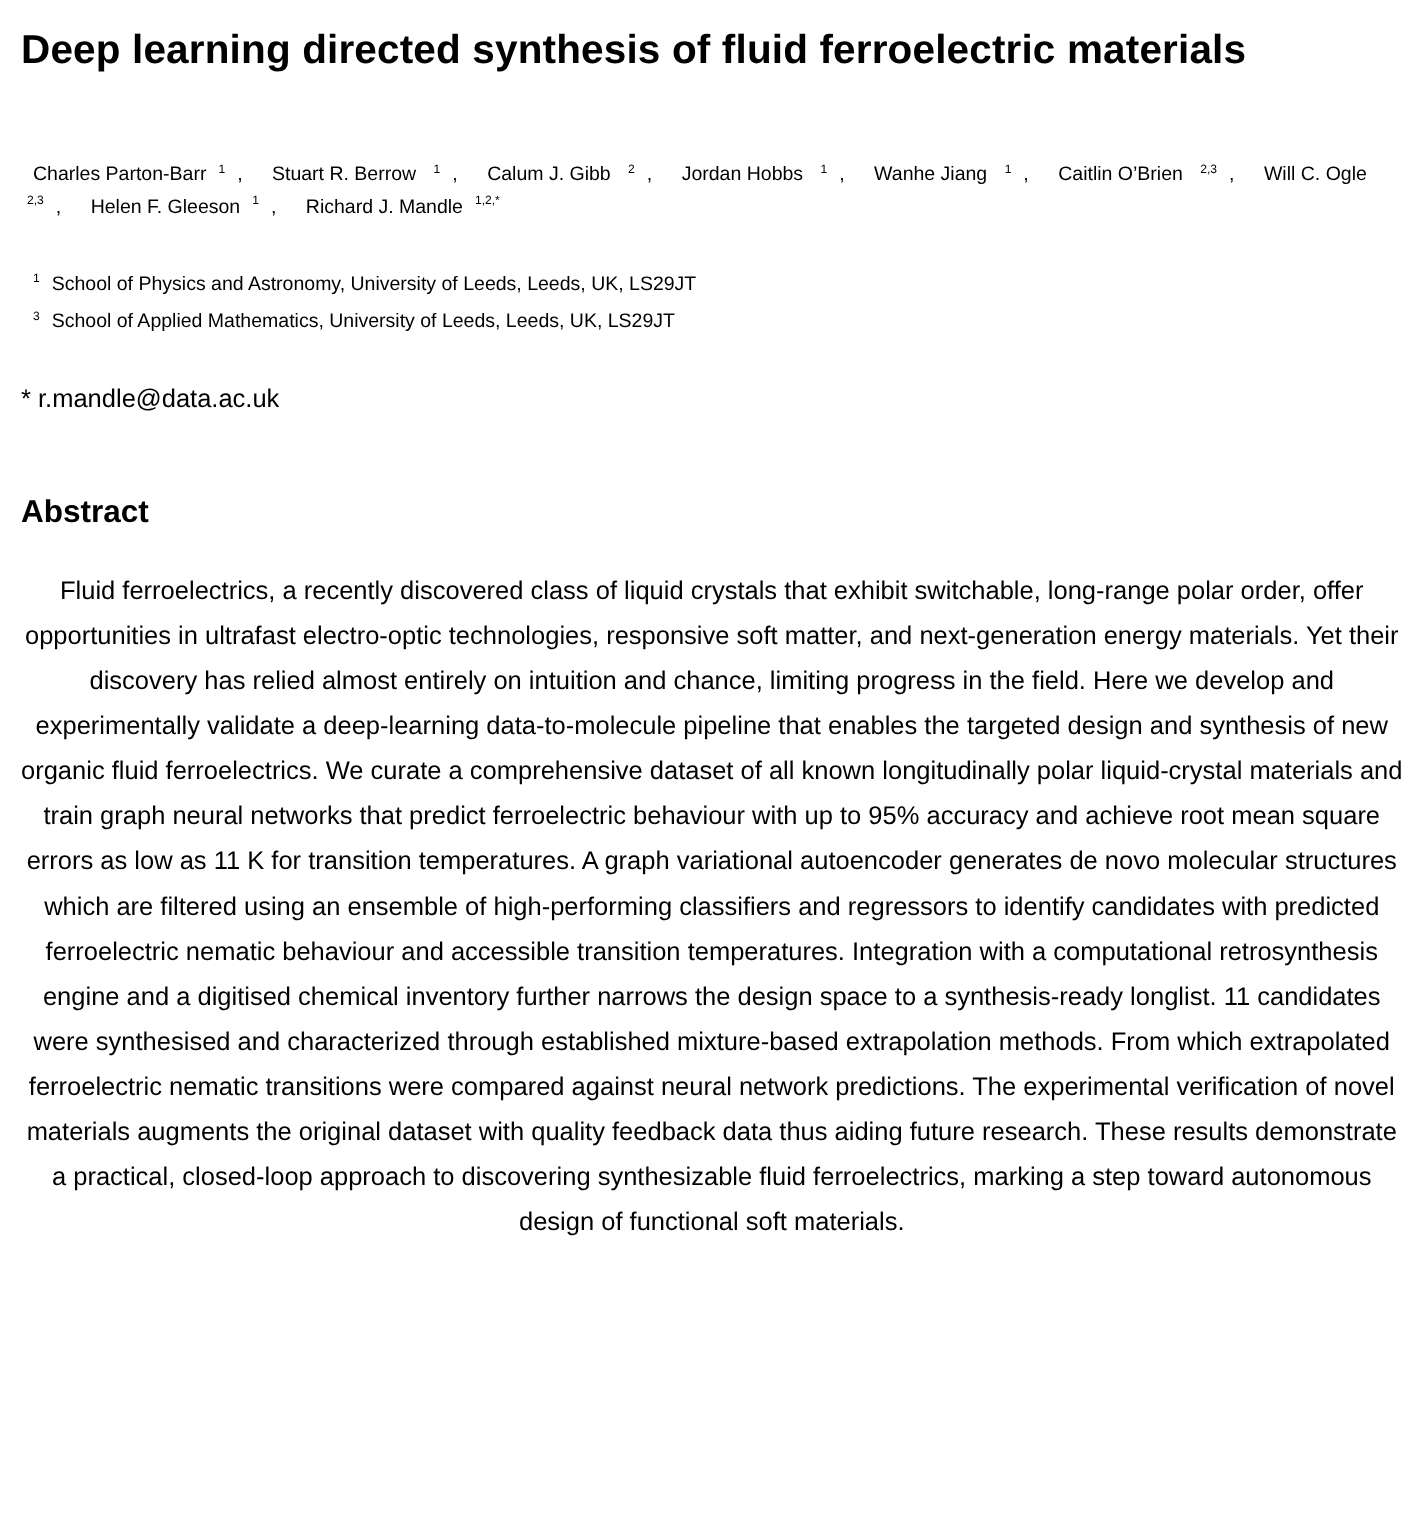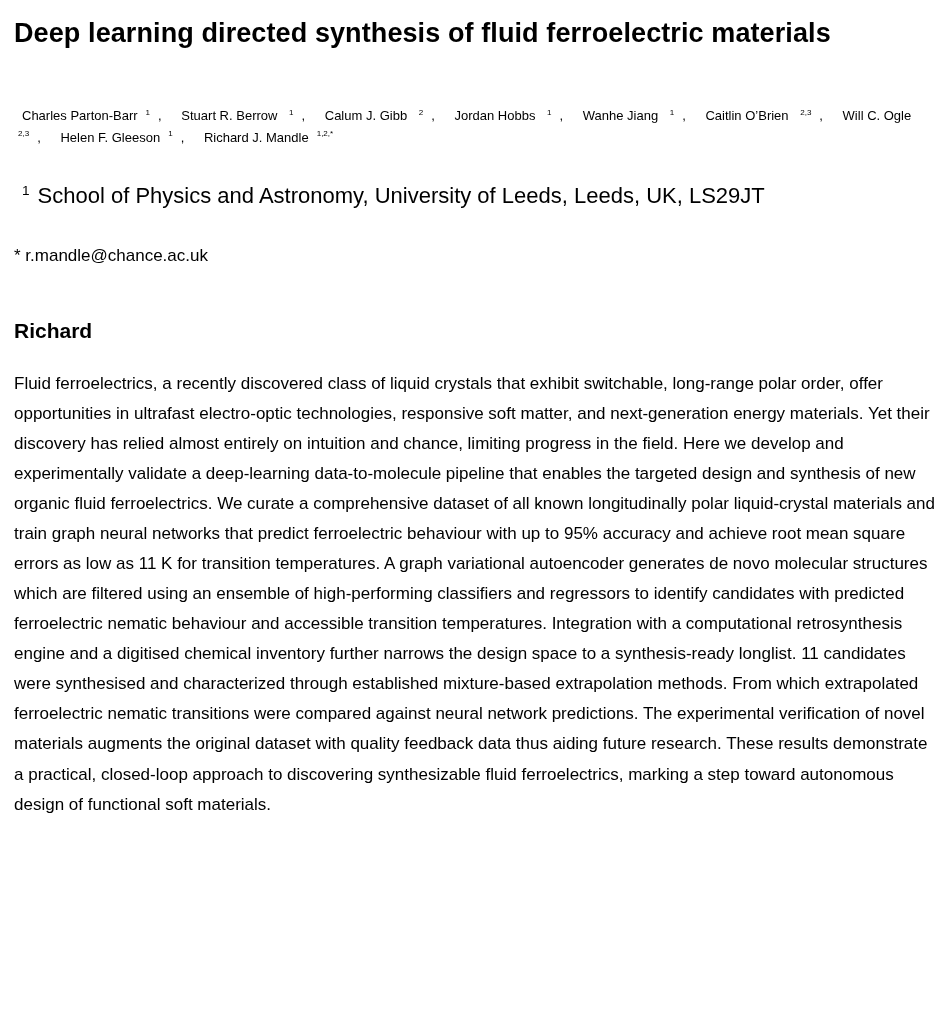--- a/index.html
+++ b/index.html
@@ -25,49 +25,50 @@
   }
   .authors {
     margin-top: 50px;
     font-size: 13px;
     line-height: 1.65;
   }
   .affiliations {
     margin-top: 30px;
   }
   .affil {
-    font-size: 22px;
+    font-size: 13px;
     line-height: 1.62;
   }
   .correspondence {
     margin-top: 28px;
     font-size: 17px;
     line-height: 1.62;
   }
   .abstract-heading {
     margin-top: 48px;
     font-size: 21px;
     font-weight: 700;
     line-height: 1.3;
   }
   .abstract-body {
     margin-top: 24px;
     font-size: 17px;
     line-height: 1.77;
-    text-align: left;
+    text-align: center;
   }
 </style>
 </head>
 <body>
 
 <h1 class="title">Deep learning directed synthesis of fluid ferroelectric materials</h1>
 
 <p class="authors"><span><span>Charles Parton-Barr</span><sup>1</sup><span>, </span></span><span><span>Stuart R. Berrow </span><sup>1</sup><span>, </span></span><span><span>Calum J. Gibb </span><sup>2</sup><span>, </span></span><span><span>Jordan Hobbs </span><sup>1</sup><span>, </span></span><span><span>Wanhe Jiang </span><sup>1</sup><span>, </span></span><span><span>Caitlin O’Brien </span><sup>2,3</sup><span>, </span></span><span><span>Will C. Ogle </span><sup>2,3</sup><span>, </span></span><span><span>Helen F. Gleeson</span><sup>1</sup><span>, </span></span><span><span>Richard J. Mandle</span><sup>1,2,*</sup><span></span></span></p>
 
 <div class="affiliations">
   <p class="affil"><sup>1</sup><span>School of Physics and Astronomy, University of Leeds, Leeds, UK, LS29JT</span></p>
+  <p class="affil"><sup>3</sup><span>School of Applied Mathematics, University of Leeds, Leeds, UK, LS29JT</span></p>
 </div>
 
-<p class="correspondence">* r.mandle@chance.ac.uk</p>
+<p class="correspondence">* r.mandle@data.ac.uk</p>
 
-<h2 class="abstract-heading">Richard</h2>
+<h2 class="abstract-heading">Abstract</h2>
 
 <p class="abstract-body">Fluid ferroelectrics, a recently discovered class of liquid crystals that exhibit switchable, long-range polar order, offer opportunities in ultrafast electro-optic technologies, responsive soft matter, and next-generation energy materials. Yet their discovery has relied almost entirely on intuition and chance, limiting progress in the field. Here we develop and experimentally validate a deep-learning data-to-molecule pipeline that enables the targeted design and synthesis of new organic fluid ferroelectrics. We curate a comprehensive dataset of all known longitudinally polar liquid-crystal materials and train graph neural networks that predict ferroelectric behaviour with up to 95% accuracy and achieve root mean square errors as low as 11 K for transition temperatures. A graph variational autoencoder generates de novo molecular structures which are filtered using an ensemble of high-performing classifiers and regressors to identify candidates with predicted ferroelectric nematic behaviour and accessible transition temperatures. Integration with a computational retrosynthesis engine and a digitised chemical inventory further narrows the design space to a synthesis-ready longlist. 11 candidates were synthesised and characterized through established mixture-based extrapolation methods. From which extrapolated ferroelectric nematic transitions were compared against neural network predictions. The experimental verification of novel materials augments the original dataset with quality feedback data thus aiding future research. These results demonstrate a practical, closed-loop approach to discovering synthesizable fluid ferroelectrics, marking a step toward autonomous design of functional soft materials.</p>
 
 </body></html>

